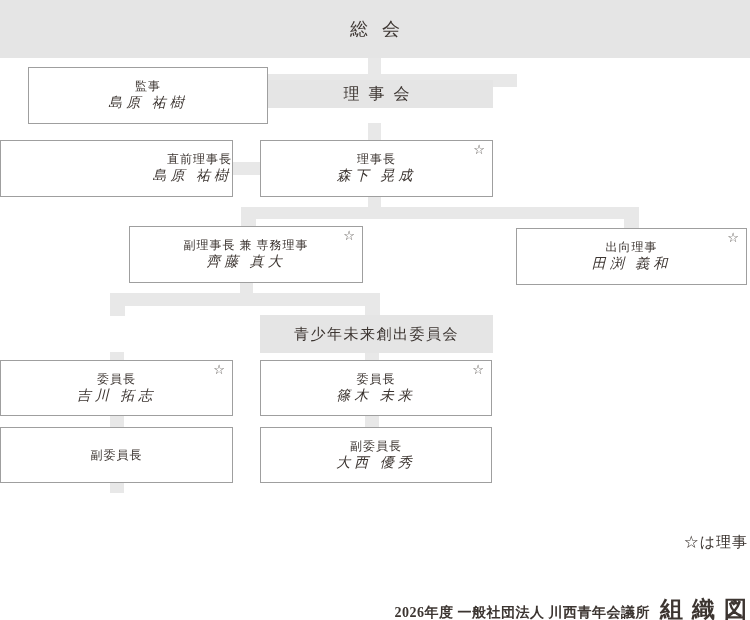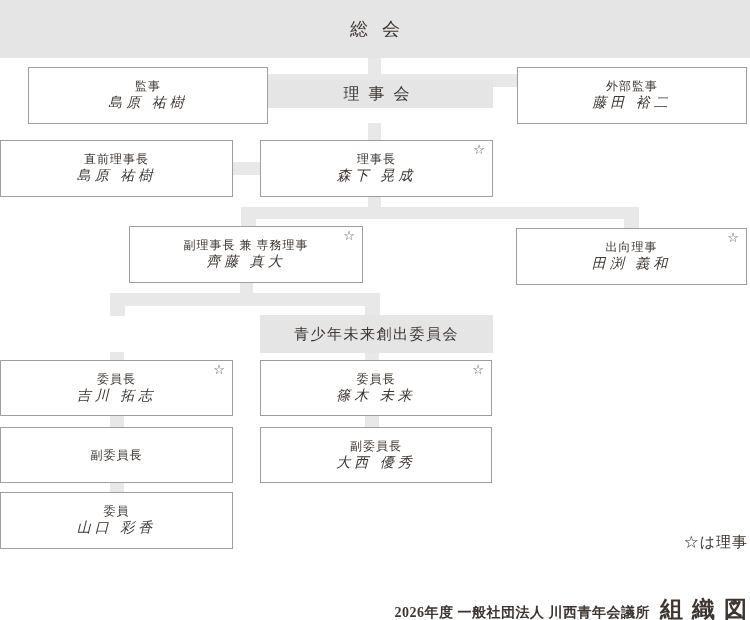--- a/index.html
+++ b/index.html
@@ -68,26 +68,22 @@
   </div>
   <div class="band band-committee" style="left:260px;top:315px;width:233px;height:38px;">
     <span>青少年未来創出委員会</span>
   </div>
 
   <div class="node" style="left:0;top:67px;width:240px;height:57px;margin-left:28px;">
     <span class="title">監事</span>
     <span class="name">島原 祐樹</span>
   </div>
 
-  <div class="node" style="left:517px;top:67px;width:230px;height:57px;">
-    <span class="title">外部監事</span>
-    <span class="name">藤田 裕二</span>
-  </div>
 
-  <div class="node" style="left:0;top:140px;width:233px;height:57px;">
+  <div class="node" style="left:0;top:140px;width:233px;height:57px;align-items:flex-end;">
     <span class="title">直前理事長</span>
     <span class="name">島原 祐樹</span>
   </div>
 
   <div class="node" style="left:260px;top:140px;width:233px;height:57px;">
     <span class="star">☆</span>
     <span class="title">理事長</span>
     <span class="name">森下 晃成</span>
   </div>
 
@@ -106,24 +102,20 @@
   <div class="node" style="left:0;top:360px;width:233px;height:56px;">
     <span class="star">☆</span>
     <span class="title">委員長</span>
     <span class="name">吉川 拓志</span>
   </div>
 
   <div class="node" style="left:0;top:427px;width:233px;height:56px;">
     <span class="title">副委員長</span>
   </div>
 
-  <div class="node" style="left:0;top:492px;width:233px;height:57px;">
-    <span class="title">委員</span>
-    <span class="name">山口 彩香</span>
-  </div>
 
   <div class="node" style="left:260px;top:360px;width:232px;height:56px;">
     <span class="star">☆</span>
     <span class="title">委員長</span>
     <span class="name">篠木 未来</span>
   </div>
 
   <div class="node" style="left:260px;top:427px;width:232px;height:56px;">
     <span class="title">副委員長</span>
     <span class="name">大西 優秀</span>

